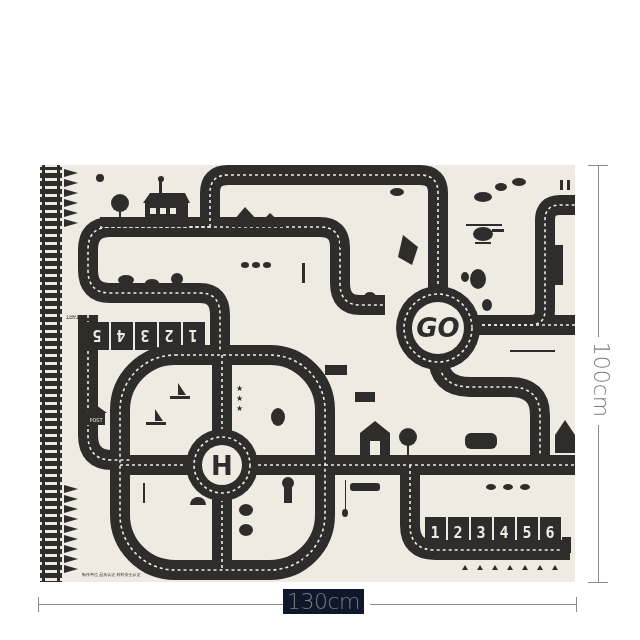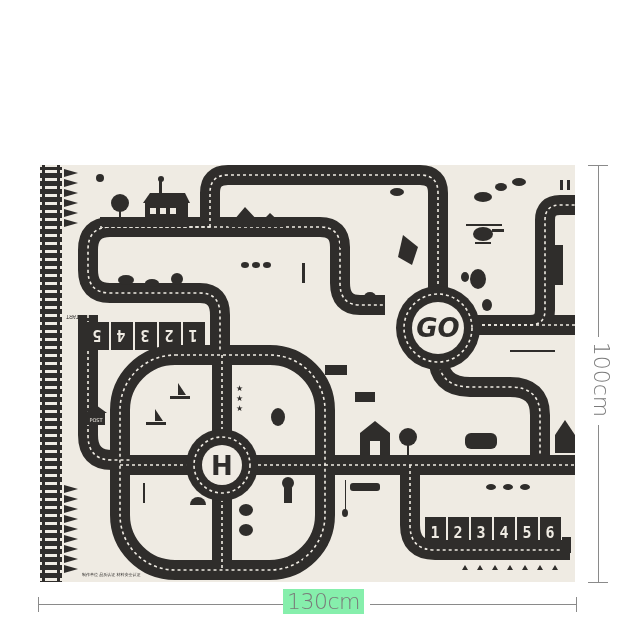--- a/index.html
+++ b/index.html
@@ -1,20 +1,20 @@
 <!DOCTYPE html>
 <html><head>
 <meta charset="utf-8">
 <style>
   html, body { margin:0; padding:0; background:#ffffff; }
   body { width:640px; height:640px; position:relative; overflow:hidden; font-family:"Liberation Sans", sans-serif; }
   .mat { position:absolute; left:40px; top:165px; width:535px; height:417px; background:#efebe3; }
   .mat svg { position:absolute; left:0; top:0; }
   .dim-label { position:absolute; color:#7a7a7a; font-family:"DejaVu Sans", sans-serif; font-weight:300; }
-  .dim-h { left:283px; top:589px; font-size:22px; letter-spacing:-0.5px; background:#86efac; padding:0 4px; }
+  .dim-h { left:283px; top:589px; font-size:22px; letter-spacing:-0.5px; background:#0f172a; padding:0 4px; }
   .line { position:absolute; background:#8a8a8a; }
   .num { font-family:"DejaVu Sans Mono", monospace; font-weight:bold; fill:#efebe3; }
   .go { font-family:"DejaVu Sans", sans-serif; font-weight:bold; font-style:italic; }
 </style>
 </head>
 <body>
 
 <div class="line" style="left:38px;top:604px;width:245px;height:1px;"></div>
 <div class="line" style="left:370px;top:604px;width:207px;height:1px;"></div>
 <div class="line" style="left:38px;top:597px;width:1px;height:15px;"></div>

